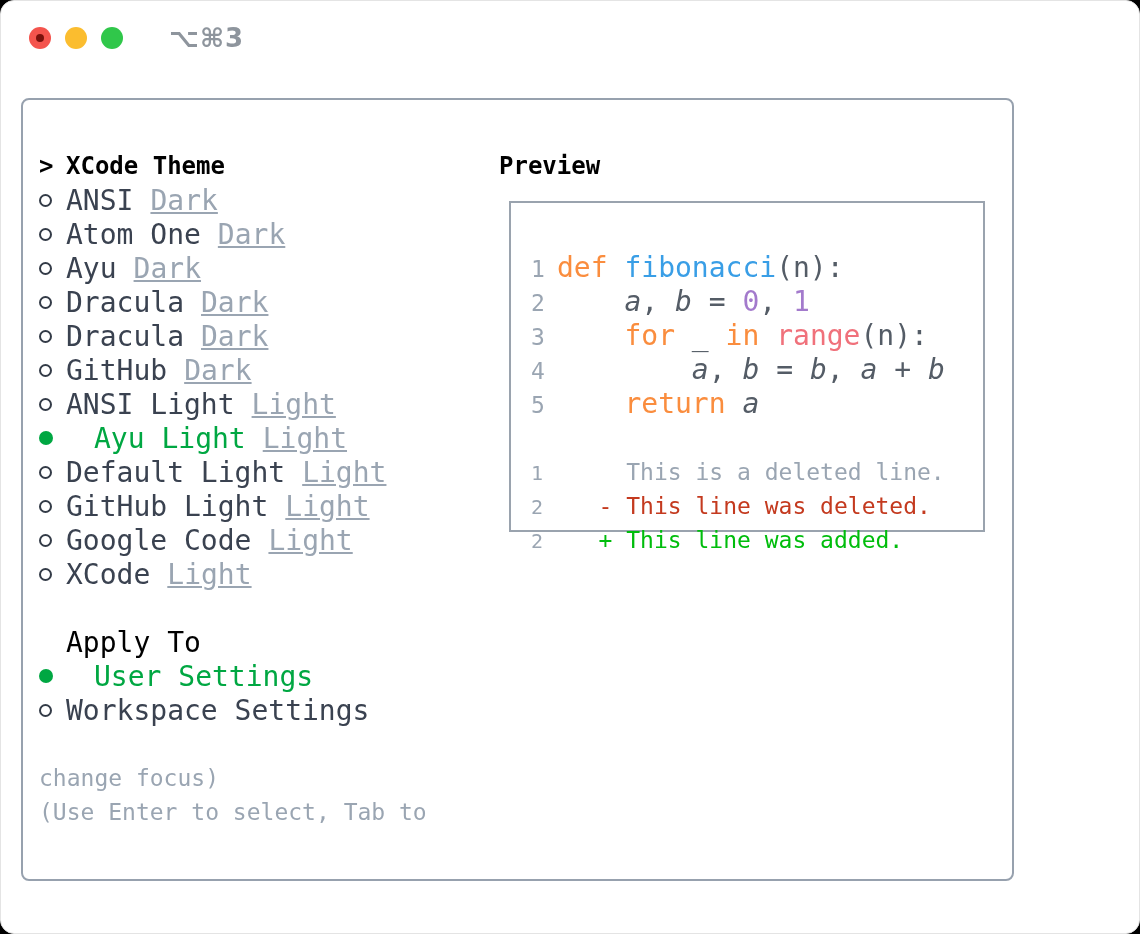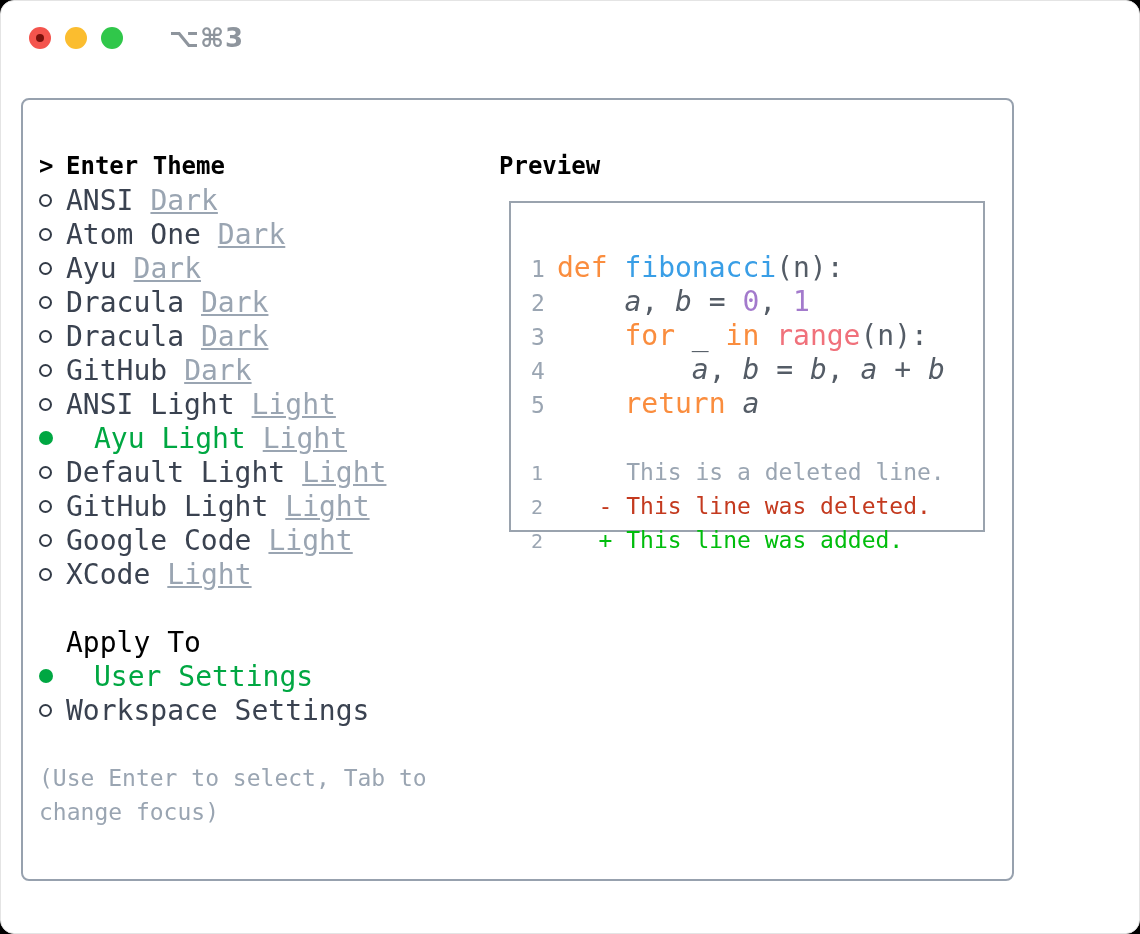--- a/index.html
+++ b/index.html
@@ -87,21 +87,21 @@
     <span class="dot dot-yellow"></span>
     <span class="dot dot-green"></span>
     <span class="shortcut">⌥⌘3</span>
   </div>
 
   <div class="panel">
 
     <div class="left-col">
       <div class="line">
         <span class="mcol cursor">&gt;</span>
-        <span class="hdr">Enter Theme</span>
+        <span class="hdr">XCode Theme</span>
       </div>
       <div id="theme-items">
   <div class="line">
     <span class="mcol">
               <span class="circle"></span>
             </span>
     <span class="nm">ANSI</span>
     <span class="variant">Dark</span>
   </div>
 
@@ -210,22 +210,22 @@
   <div class="line">
     <span class="mcol">
               <span class="circle"></span>
             </span>
     <span class="nm">Workspace Settings</span>
 
   </div>
 </div>
       <div class="line"></div>
       <div id="help-lines">
+          <div class="help-line">change focus)</div>
           <div class="help-line">(Use Enter to select, Tab to</div>
-          <div class="help-line">change focus)</div>
         </div>
     </div>
 
     <div class="preview-title">Preview</div>
     <div class="preview-box">
       <div class="code" id="code-lines">
           <div class="cline line-code"><span class="num">1</span><span class="tk-k">def</span><span class="tk-p"> </span><span class="tk-f">fibonacci</span><span class="tk-p">(n):</span></div>
           <div class="cline line-code"><span class="num">2</span><span class="tk-p">    </span><span class="tk-v">a</span><span class="tk-p">, </span><span class="tk-v">b</span><span class="tk-p"> = </span><span class="tk-n">0</span><span class="tk-p">, </span><span class="tk-n">1</span></div>
           <div class="cline line-code"><span class="num">3</span><span class="tk-p">    </span><span class="tk-k">for</span><span class="tk-p"> _ </span><span class="tk-k">in</span><span class="tk-p"> </span><span class="tk-c">range</span><span class="tk-p">(n):</span></div>
           <div class="cline line-code"><span class="num">4</span><span class="tk-p">        </span><span class="tk-v">a</span><span class="tk-p">, </span><span class="tk-v">b</span><span class="tk-p"> = </span><span class="tk-v">b</span><span class="tk-p">, </span><span class="tk-v">a</span><span class="tk-p"> + </span><span class="tk-v">b</span></div>

